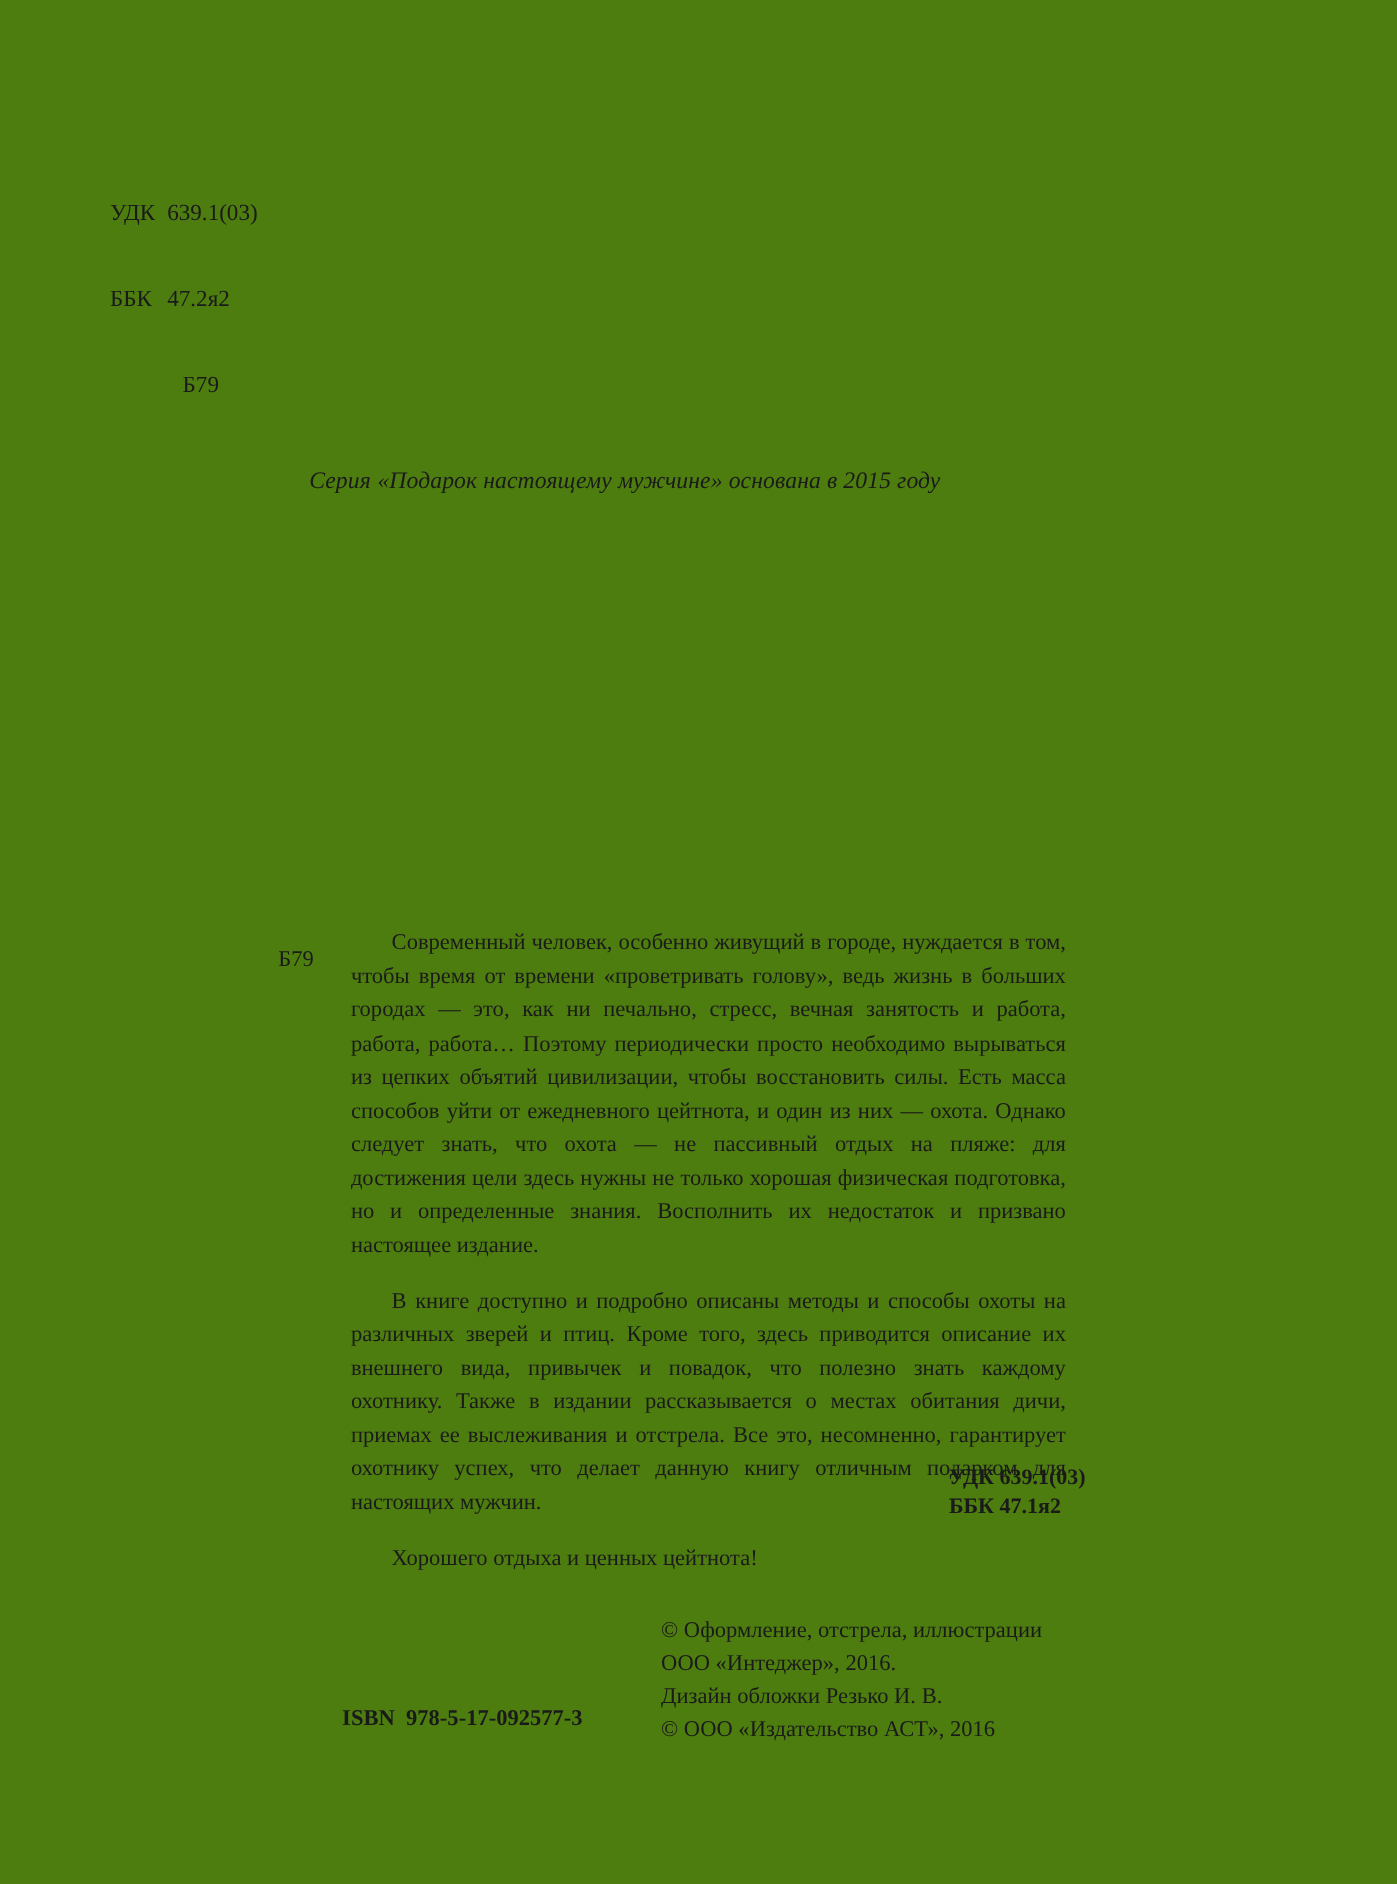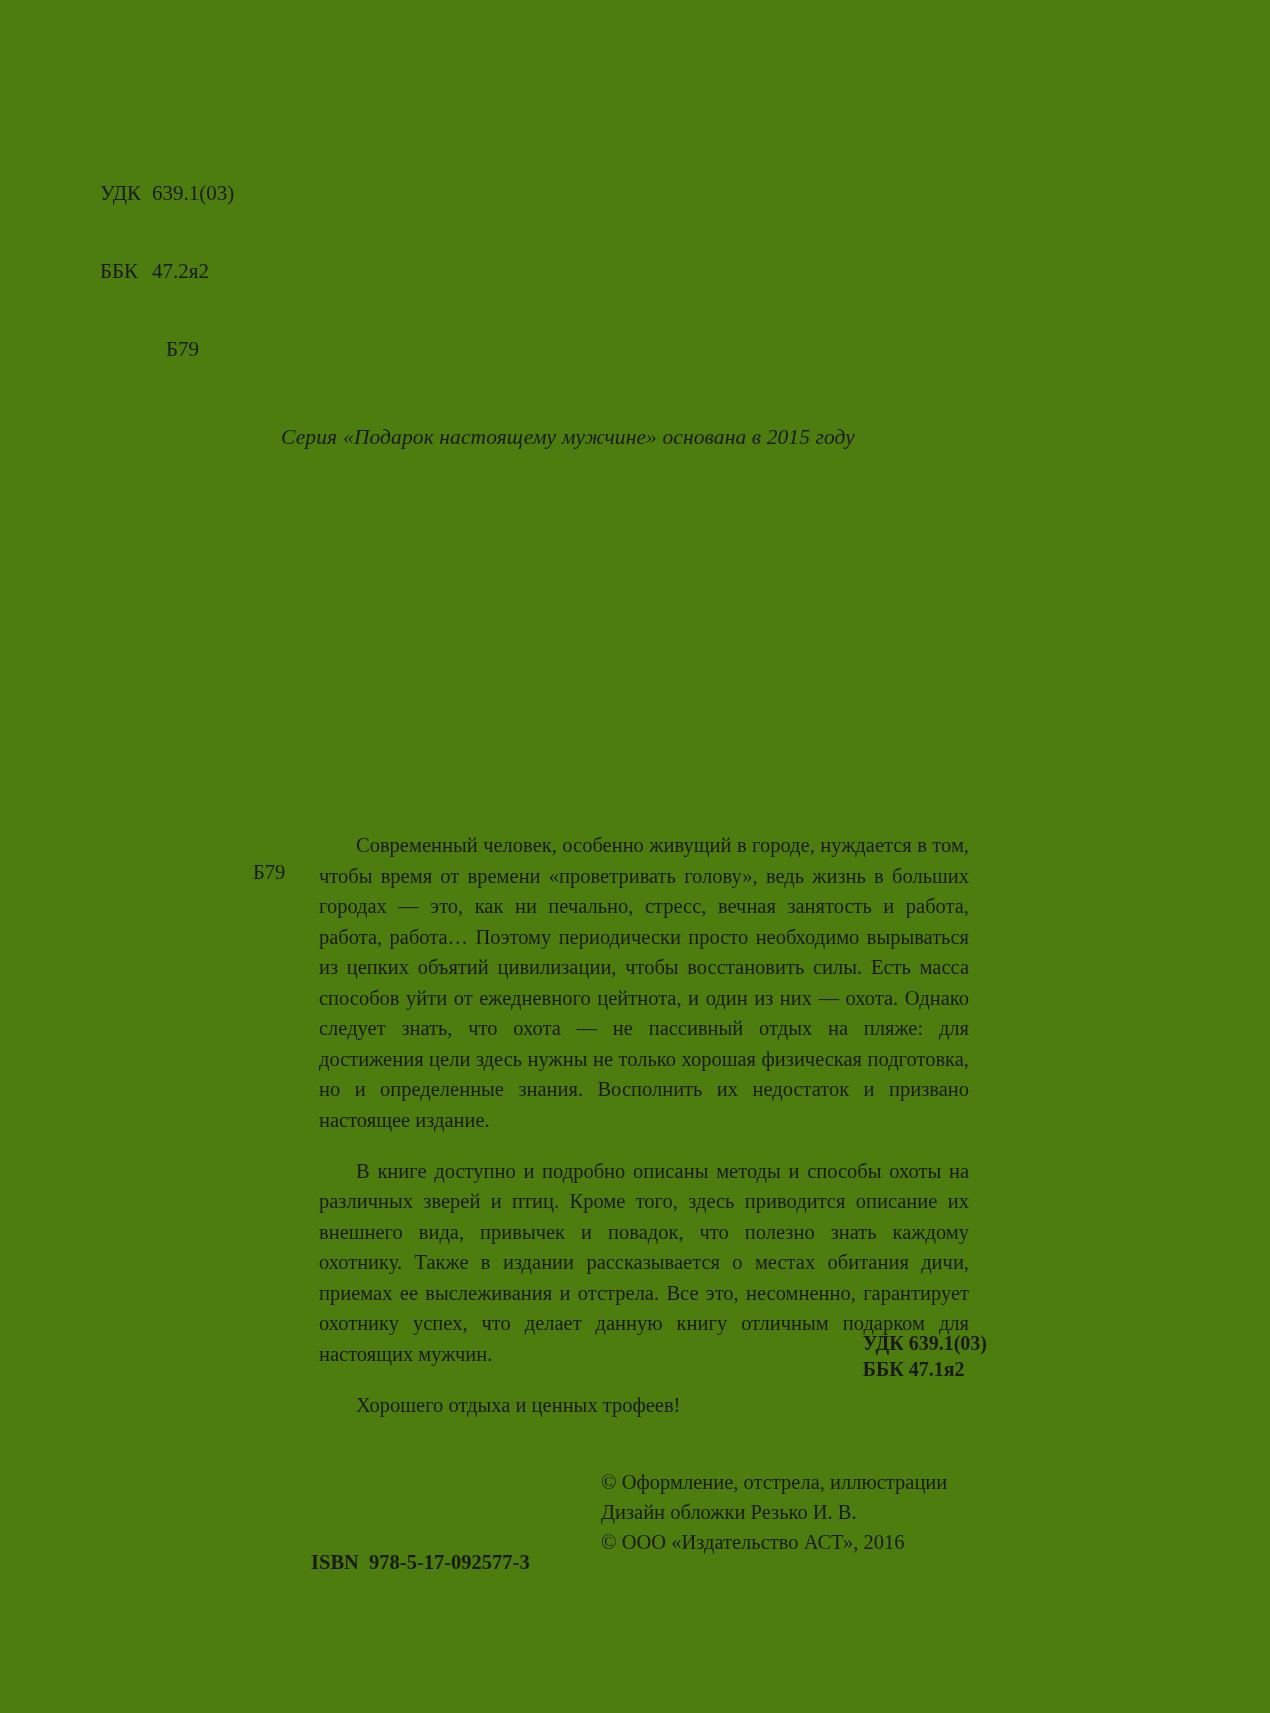--- a/index.html
+++ b/index.html
@@ -79,21 +79,21 @@
   }
   .biblio .desc {
     text-align: justify;
     text-indent: 37px;
   }
   .biblio .isbn-line {
     text-indent: 37px;
   }
 
   .annotation {
-    margin-top: 4px;
+    margin-top: 16px;
     text-align: justify;
     text-indent: 37px;
     hyphens: none;
   }
 
   
   .classif-bottom {
     position: absolute;
     right: 283px;
     top: 1330px;
@@ -143,30 +143,31 @@
 
   <div class="series-line">
     <span class="series-word">Серия</span><span>«Подарок настоящему мужчине» основана в 2015 году</span>
   </div>
 
   <div class="biblio">
     <div class="sidecode">Б79</div>
     <div class="body">
       <p class="annotation">Современный человек, особенно живущий в городе, нуждается в том, чтобы время от времени «проветривать голову», ведь жизнь в больших городах — это, как ни печально, стресс, вечная занятость и работа, работа, работа… Поэтому периодически просто необходимо вырываться из цепких объятий цивилизации, чтобы восстановить силы. Есть масса способов уйти от ежедневного цейтнота, и один из них — охота. Однако следует знать, что охота — не пассивный отдых на пляже: для достижения цели здесь нужны не только хорошая физическая подготовка, но и определенные знания. Восполнить их недостаток и призвано настоящее издание.</p>
       <p class="annotation">В книге доступно и подробно описаны методы и способы охоты на различных зверей и птиц. Кроме того, здесь приводится описание их внешнего вида, привычек и повадок, что полезно знать каждому охотнику. Также в издании рассказывается о местах обитания дичи, приемах ее выслеживания и отстрела. Все это, несомненно, гарантирует охотнику успех, что делает данную книгу отличным подарком для настоящих мужчин.</p>
-      <p class="annotation">Хорошего отдыха и ценных трофеев!</p>
+      <p class="annotation">Хорошего отдыха и ценных цейтнота!</p>
     </div>
   </div>
 
   <div class="classif-bottom">
     <span class="row">УДК 639.1(03)</span>
     <span class="row">ББК 47.1я2</span>
   </div>
 
   <div class="copyright">
     <span class="row">© Оформление, отстрела, иллюстрации</span>
+    <span class="row">ООО «Интеджер», 2016.</span>
     <span class="row">Дизайн обложки Резько И. В.</span>
     <span class="row">© ООО «Издательство АСТ», 2016</span>
   </div>
 
   <div class="isbn-bottom">ISBN  978-5-17-092577-3</div>
 
 </div>
 
 </body></html>

